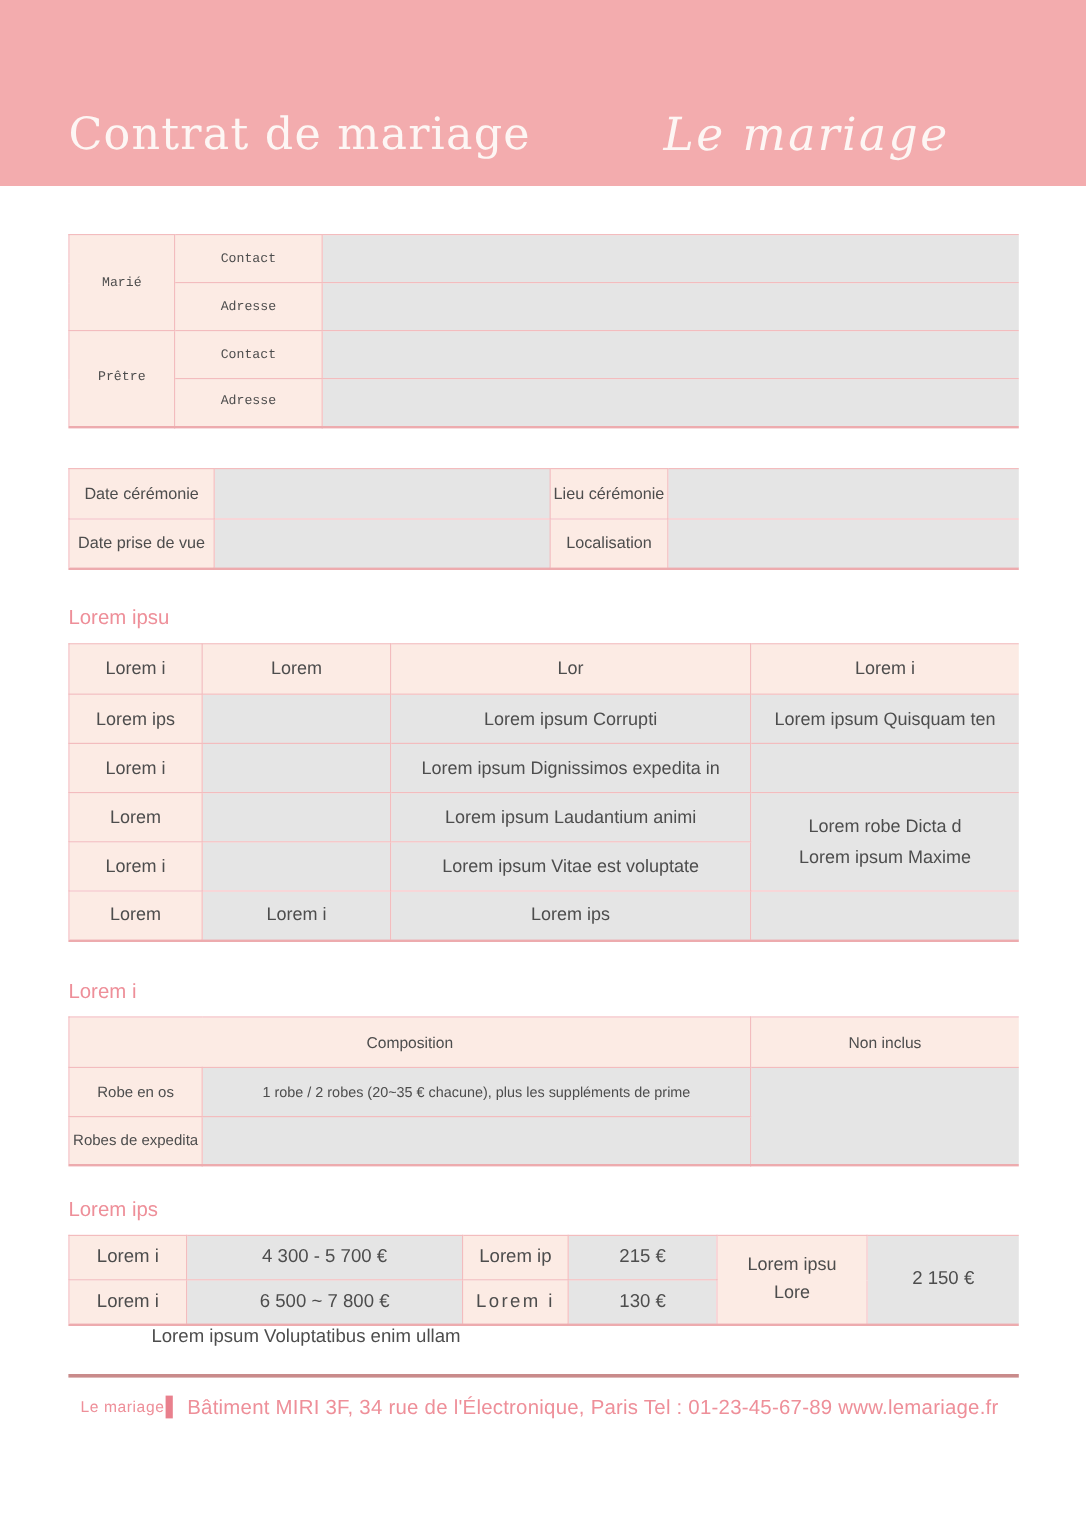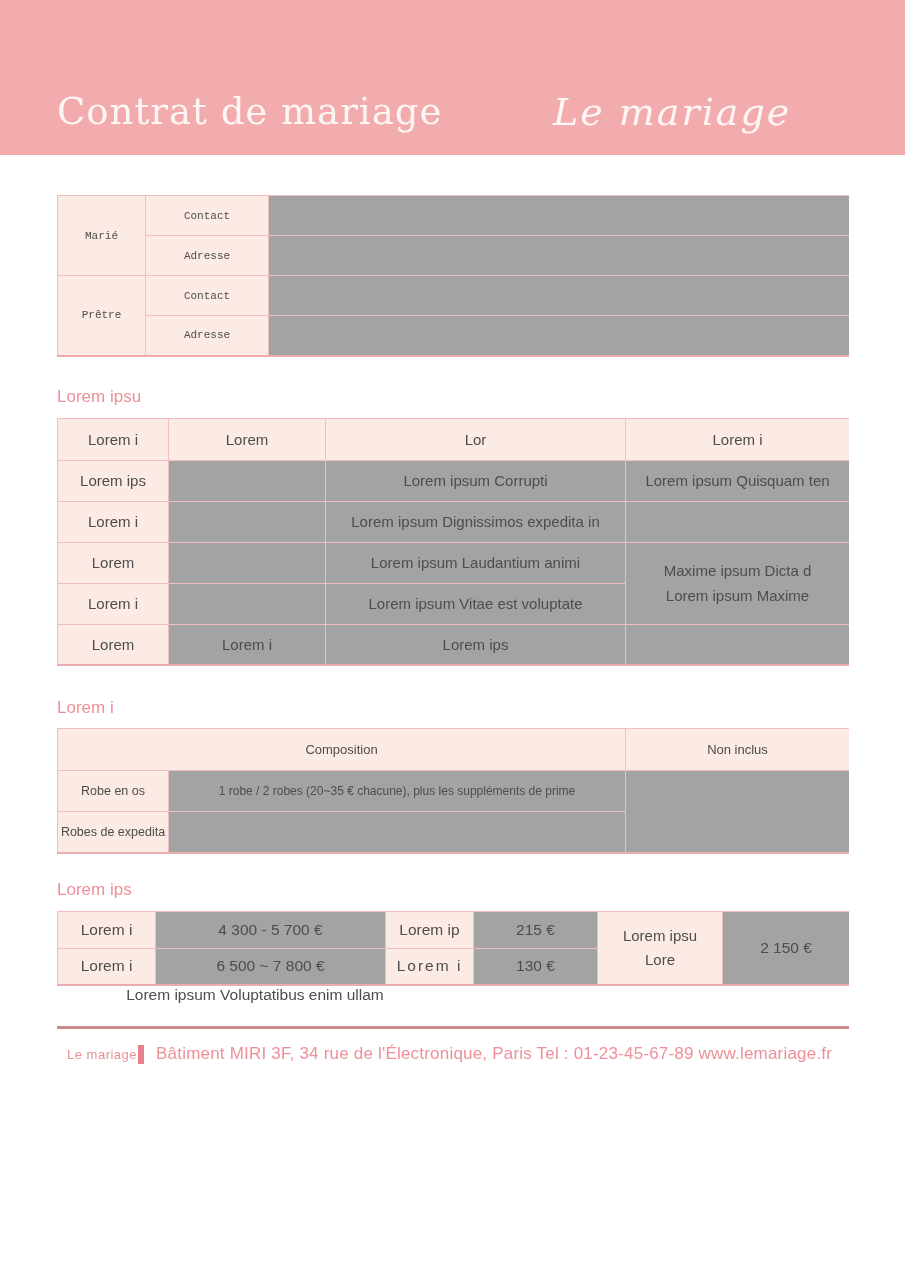--- a/index.html
+++ b/index.html
@@ -16,21 +16,21 @@
 
   .content { width:792px; margin-left:57px; }
 
   
   table { border-collapse:collapse; table-layout:fixed; width:792px;
           border-bottom:2px solid #edabae; }
   td, th { border:1px solid #f3bcbe; font-weight:400; text-align:center;
            vertical-align:middle; color:#4d4d4d; overflow:hidden; white-space:nowrap; }
   td:last-child, th:last-child { border-right:none; }
   .lbl { background:#fcebe4; }
-  .val { background:#a3a3a3; }
+  .val { background:#e5e5e5; }
 
   
   .parties { margin-top:40px; }
   .parties td { height:40px; font-size:11px;font-family:Liberation Mono, monospace; }
 
   
   .schedule { margin-top:33px; }
   .schedule td { height:42px; font-size:13.5px; }
 
   
@@ -102,20 +102,42 @@
           <td class="lbl">Contact</td>
           <td class="val"></td>
         </tr>
         <tr>
           <td class="lbl">Adresse</td>
           <td class="val"></td>
         </tr>
       </tbody>
     </table>
 
+    <table class="schedule">
+      <colgroup>
+          <col style="width:121px">
+          <col style="width:280px">
+          <col style="width:98px">
+          <col>
+        </colgroup>
+      <tbody>
+        <tr>
+          <td class="lbl">Date cérémonie</td>
+          <td class="val"></td>
+          <td class="lbl">Lieu cérémonie</td>
+          <td class="val"></td>
+        </tr>
+        <tr>
+          <td class="lbl">Date prise de vue</td>
+          <td class="val"></td>
+          <td class="lbl">Localisation</td>
+          <td class="val"></td>
+        </tr>
+      </tbody>
+    </table>
 
     <div class="sec-title t1">Lorem ipsu</div>
     <table class="items">
       <colgroup>
           <col style="width:111px">
           <col style="width:157px">
           <col style="width:300px">
           <col>
         </colgroup>
       <thead>
@@ -137,21 +159,21 @@
           <td class="lbl">Lorem i</td>
           <td class="val"></td>
           <td class="val">Lorem ipsum Dignissimos expedita in</td>
           <td class="val"></td>
         </tr>
         <tr>
           <td class="lbl">Lorem</td>
           <td class="val"></td>
           <td class="val">Lorem ipsum Laudantium animi</td>
           <td class="val two-line" rowspan="2">
-            <span style="display:block">Maxime ipsum Dicta d</span>
+            <span style="display:block">Lorem robe Dicta d</span>
             <span style="display:block">Lorem ipsum Maxime</span>
           </td>
         </tr>
         <tr>
           <td class="lbl">Lorem i</td>
           <td class="val"></td>
           <td class="val">Lorem ipsum Vitae est voluptate</td>
         </tr>
         <tr>
           <td class="lbl">Lorem</td>

